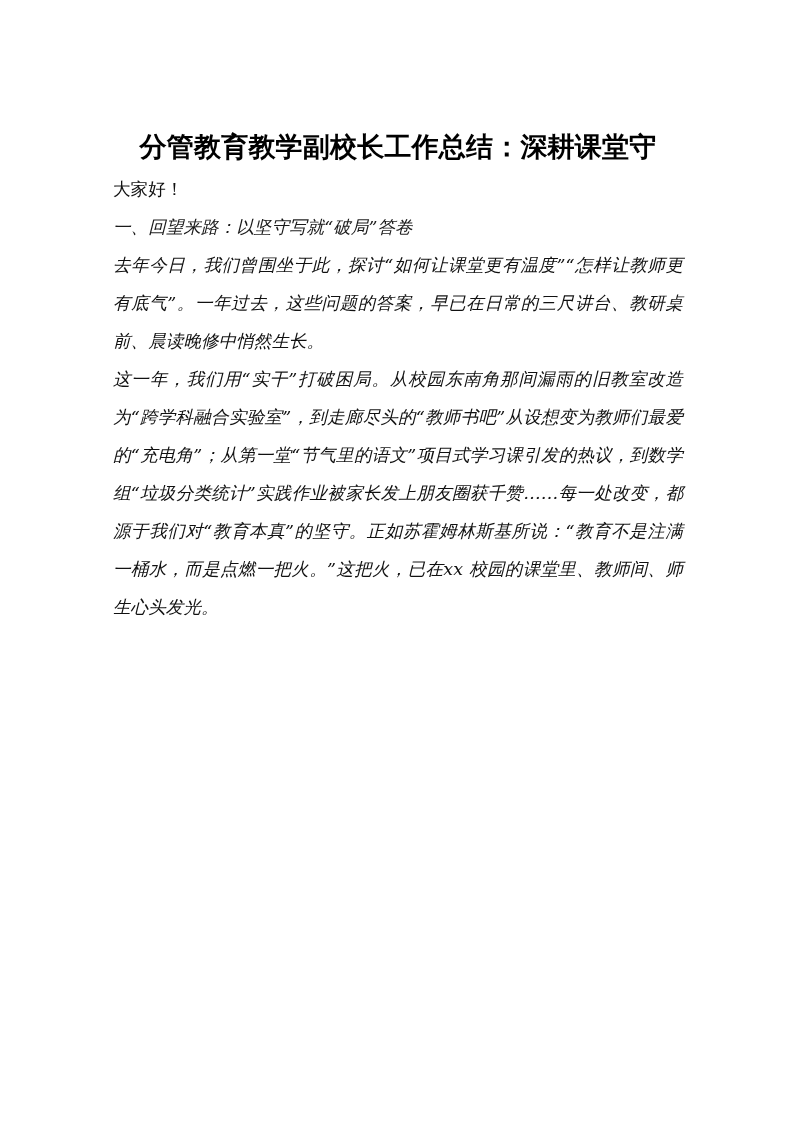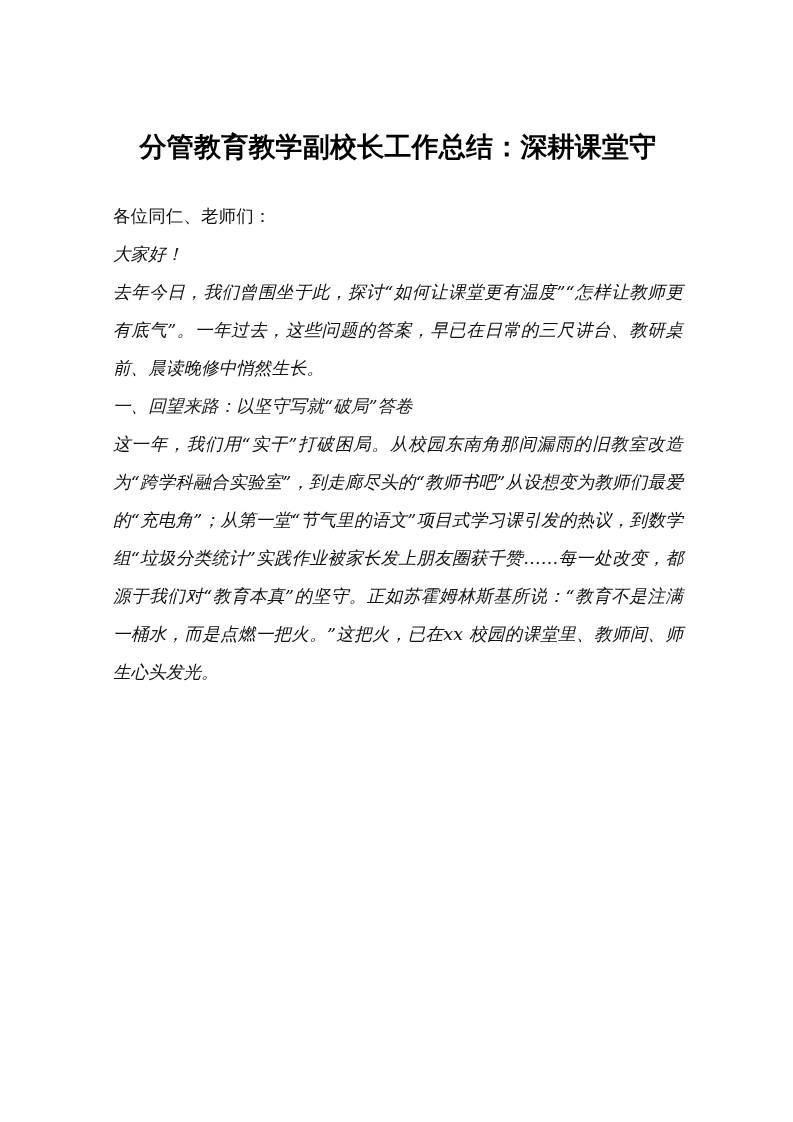--- a/index.html
+++ b/index.html
@@ -60,25 +60,24 @@
   }
 </style>
 </head>
 <body>
 
 <div class="page">
   <div class="doc-body">
 
     <h1 class="doc-title"><span>分管教育教学副校长工作总结：深耕课堂守</span><br></h1>
 
-    <p class="para first-after-title">各位同仁、老师们：</p>
 
     <p class="para">大家好！</p>
 
 
+    <p class="para heading-para">一、回望来路：以坚守写就“破局”答卷</p>
+
     <p class="para">去年今日，我们曾围坐于此，探讨“如何让课堂更有温度”“怎样让教师更有底气”。一年过去，这些问题的答案，早已在日常的三尺讲台、教研桌前、晨读晚修中悄然生长。</p>
-
-    <p class="para heading-para">一、回望来路：以坚守写就“破局”答卷</p>
 
     <p class="para">这一年，我们用“实干”打破困局。从校园东南角那间漏雨的旧教室改造为“跨学科融合实验室”，到走廊尽头的“教师书吧”从设想变为教师们最爱的“充电角”；从第一堂“节气里的语文”项目式学习课引发的热议，到数学组“垃圾分类统计”实践作业被家长发上朋友圈获千赞……每一处改变，都源于我们对“教育本真”的坚守。正如苏霍姆林斯基所说：“教育不是注满一桶水，而是点燃一把火。”这把火，已在xx 校园的课堂里、教师间、师生心头发光。</p>
 
   </div>
 </div>
 
 </body></html>

